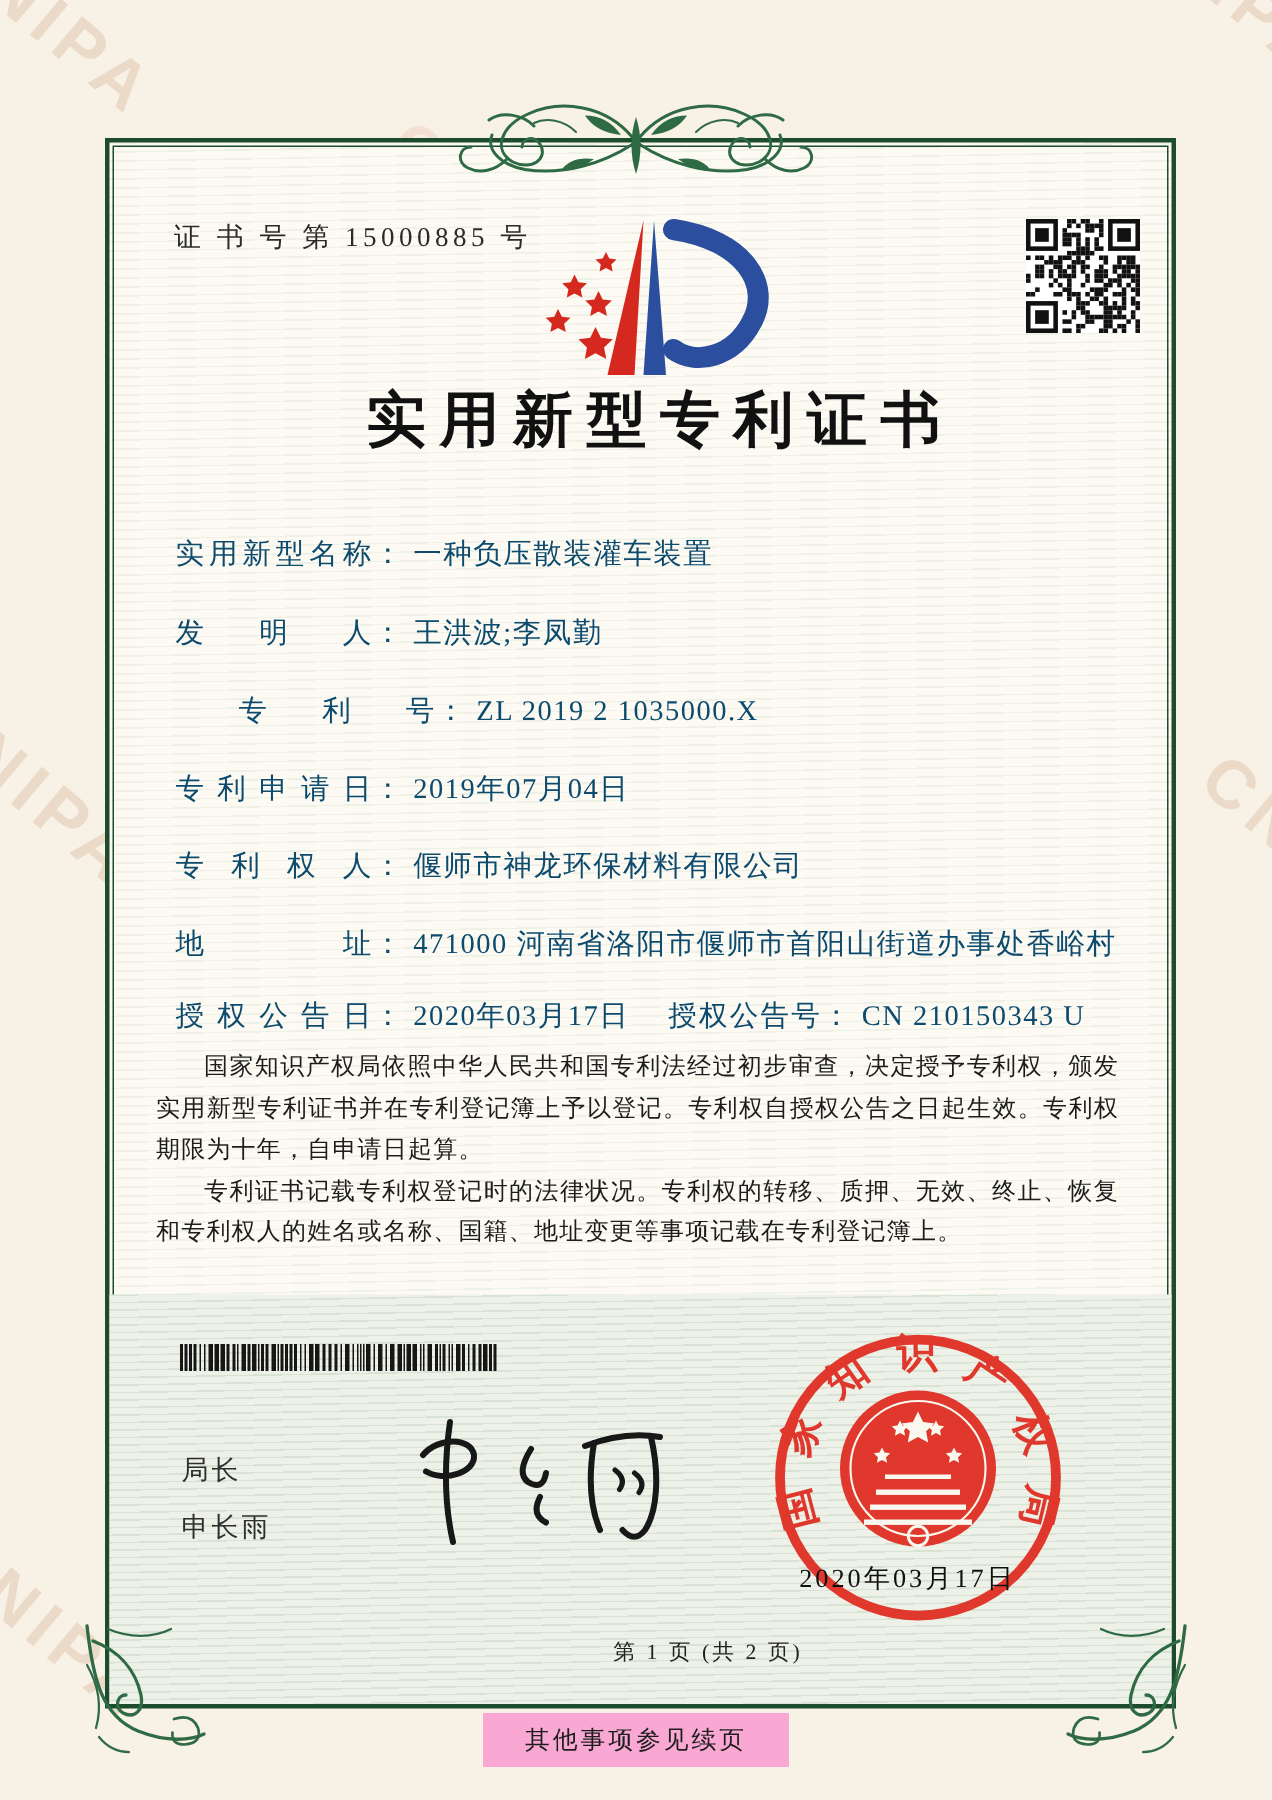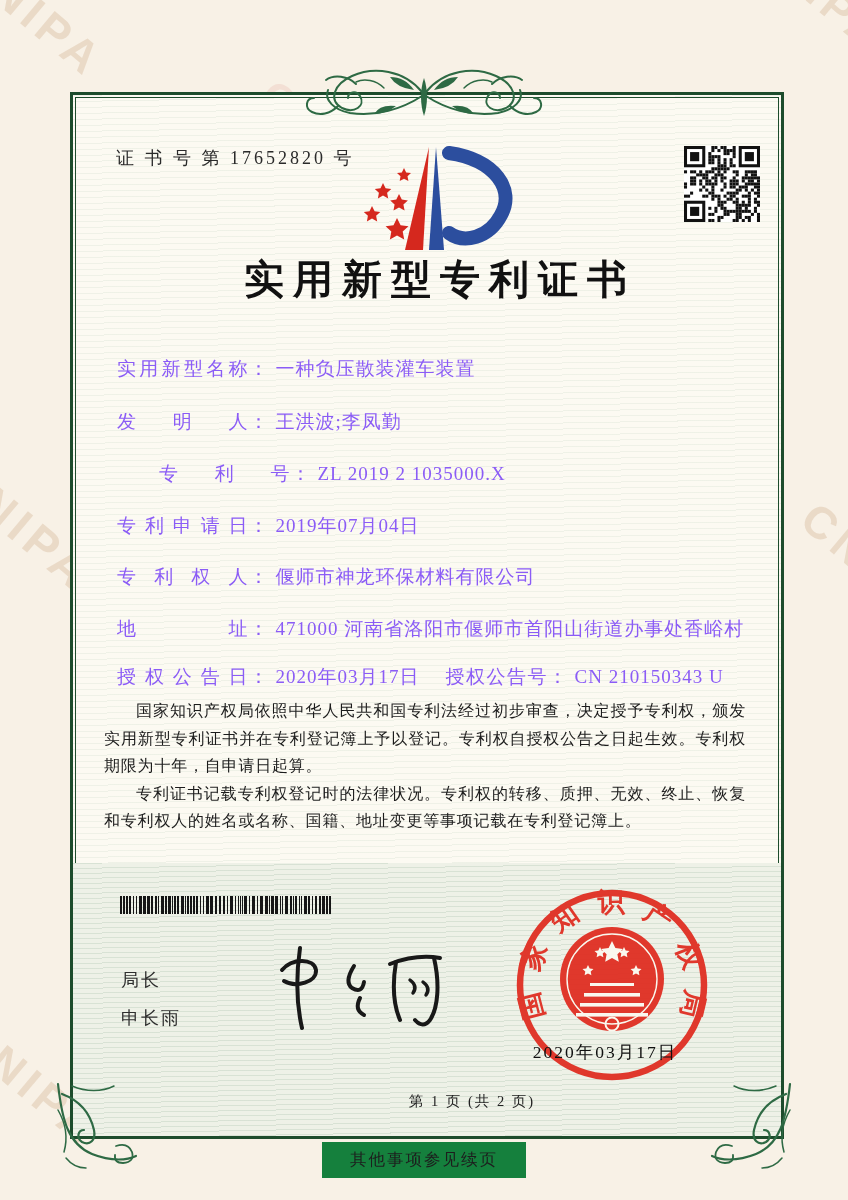--- a/index.html
+++ b/index.html
@@ -34,40 +34,40 @@
   .orn{position:absolute;z-index:3;}
   
   .content{position:absolute;left:0;top:0;width:848px;height:1200px;z-index:4;}
   .certno{position:absolute;left:116px;top:146px;font-size:18px;letter-spacing:3px;color:#2a2a2a;}
   .logo{position:absolute;left:332px;top:140px;}
   .qr{position:absolute;left:684px;top:146px;width:76px;height:76px;background:#fff;}
   .doc-title{
     position:absolute;left:0;top:252px;width:100%;text-align:center;
     font-size:40px;font-weight:600;letter-spacing:9px;color:#111;margin-left:16px;
   }
-  .frow{position:absolute;left:117px;font-size:19px;letter-spacing:1.5px;color:#8b5cf6;white-space:nowrap;}
+  .frow{position:absolute;left:117px;font-size:19px;letter-spacing:1.5px;color:#0c4a6e;white-space:nowrap;}
   .flabel{display:inline-block;width:132px;text-align:justify;text-align-last:justify;}
   .fcolon{display:inline-block;margin-right:6px;}
   .fvalue{letter-spacing:1px;}
   .grant2{margin-left:26px;}
   .paras{position:absolute;left:104px;top:699px;width:642px;font-size:16px;line-height:1.72;
          letter-spacing:0.8px;color:#1c1c1c;text-align:justify;font-family:Liberation Mono, monospace;}
   .paras p{margin:0;text-indent:2em;}
   .barcode{position:absolute;left:120px;top:896px;}
   .signer{position:absolute;left:121px;top:962px;font-family:"Liberation Sans","DejaVu Sans",sans-serif;
           font-size:18px;color:#2e2e2e;letter-spacing:2px;line-height:2.1;}
   .signature{position:absolute;left:262px;top:936px;}
   .seal{position:absolute;left:502px;top:875px;mix-blend-mode:multiply;opacity:.94;}
   .seal-date{position:absolute;left:505px;top:1040px;width:200px;text-align:center;
              font-size:17.5px;letter-spacing:2px;color:#101010;z-index:5;}
   .pageno{position:absolute;left:0;top:1092px;width:848px;text-align:center;
           font-size:14.5px;letter-spacing:2px;color:#222;padding-left:48px;}
   .footnote{
     position:absolute;left:50%;top:1142px;transform:translateX(-50%);
-    background:#15803d;padding:7px 28px;font-size:16.5px;letter-spacing:2px;color:#1d1d1d;z-index:5;
+    background:#f9a8d4;padding:7px 28px;font-size:16.5px;letter-spacing:2px;color:#1d1d1d;z-index:5;
   }
 </style>
 </head>
 <body>
 
 <div class="page">
 
   <div class="wm" style="left:-52px;top:-14px;font-size:46px;">CNIPA</div>
   <div class="wm" style="left:736px;top:-34px;font-size:44px;">CNIPA</div>
   <div class="wm pink" style="left:248px;top:116px;font-size:42px;">CNIPA</div>
@@ -112,21 +112,21 @@
       <path d="M12 14 C28 20 40 32 44 50 C46 60 40 66 32 62 C26 58 28 50 34 50"></path>
       <path d="M8 30 C16 44 18 58 14 72" stroke-width="1.5"></path>
       <path d="M22 6 C36 12 52 12 64 6" stroke-width="1.5"></path>
       <path d="M66 66 q12 -4 16 6 q3 10 -9 11 q-9 0 -8 -8" stroke-width="1.8"></path>
       <path d="M16 78 q8 10 20 10" stroke-width="1.5"></path>
     </g>
   </svg>
 
   <div class="content">
 
-    <div class="certno">证 书 号 第 17652820 号</div>
+    <div class="certno">证 书 号 第 15000885 号</div>
 
     <svg class="logo" width="185" height="118" viewBox="330 140 185 118">
       <g fill="#d5281e">
         <path d="M427 147 L421 250 L403 250 Z"></path>
         <path d="M402 168 l2.2 4.4 4.8.6-3.5 3.3.9 4.7-4.4-2.3-4.3 2.3.8-4.7-3.5-3.3 4.8-.6z"></path>
         <path d="M381 183 l2.6 5.2 5.7.7-4.2 3.9 1.1 5.6-5.2-2.8-5.1 2.8 1-5.6-4.1-3.9 5.7-.7z"></path>
         <path d="M397 194 l2.8 5.6 6.1.8-4.5 4.2 1.2 6-5.6-3-5.5 3 1.1-6-4.4-4.2 6.1-.8z"></path>
         <path d="M370 206 l2.6 5.2 5.7.7-4.2 3.9 1.1 5.6-5.2-2.8-5.1 2.8 1-5.6-4.1-3.9 5.7-.7z"></path>
         <path d="M395 218 l3.6 7.2 7.9 1-5.8 5.4 1.5 7.8-7.2-3.9-7.1 3.9 1.4-7.8-5.7-5.4 7.9-1z"></path>
       </g>

